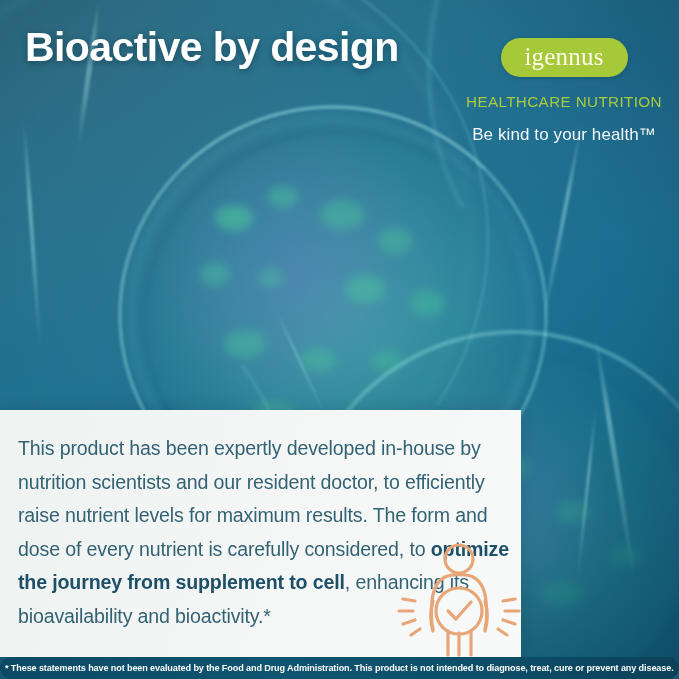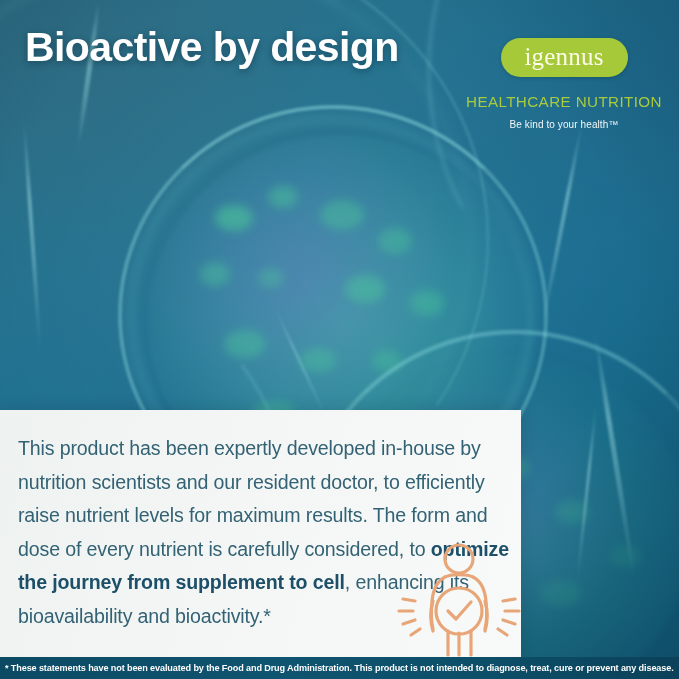--- a/index.html
+++ b/index.html
@@ -154,22 +154,22 @@
     letter-spacing:0.2px;
   }
   .logo-sub{
     margin-top:6px;
     font-size:15.2px;
     letter-spacing:0.4px;
     color:#a9cb3d;
     white-space:nowrap;
   }
   .logo-tag{
-    margin-top:9px;
-    font-size:10px;
+    margin-top:15px;
+    font-size:17px;
     color:#f2f7f8;
     letter-spacing:0.1px;
     white-space:nowrap;
   }
 
   
   .panel{
     position:absolute;
     left:0; top:410px;
     width:521px; height:247px;
@@ -193,21 +193,21 @@
     right:-4px; bottom:-2px;
     width:132px; height:120px;
   }
 
   
   .footer{
     position:absolute;
     left:0; bottom:0;
     width:679px; height:22px;
     background:linear-gradient(90deg,#0c4a64 0%, #0f5470 40%, #0d4f69 70%, #0b4159 100%);
-    display:flex; align-items:center;
+    display:flex; align-items:center;border-radius:11px;
   }
   .footer span{
     padding-left:5px;
     font-size:9.1px;
     font-weight:bold;
     color:#ffffff;
     letter-spacing:-0.12px;
     white-space:nowrap;
   }
 </style>

